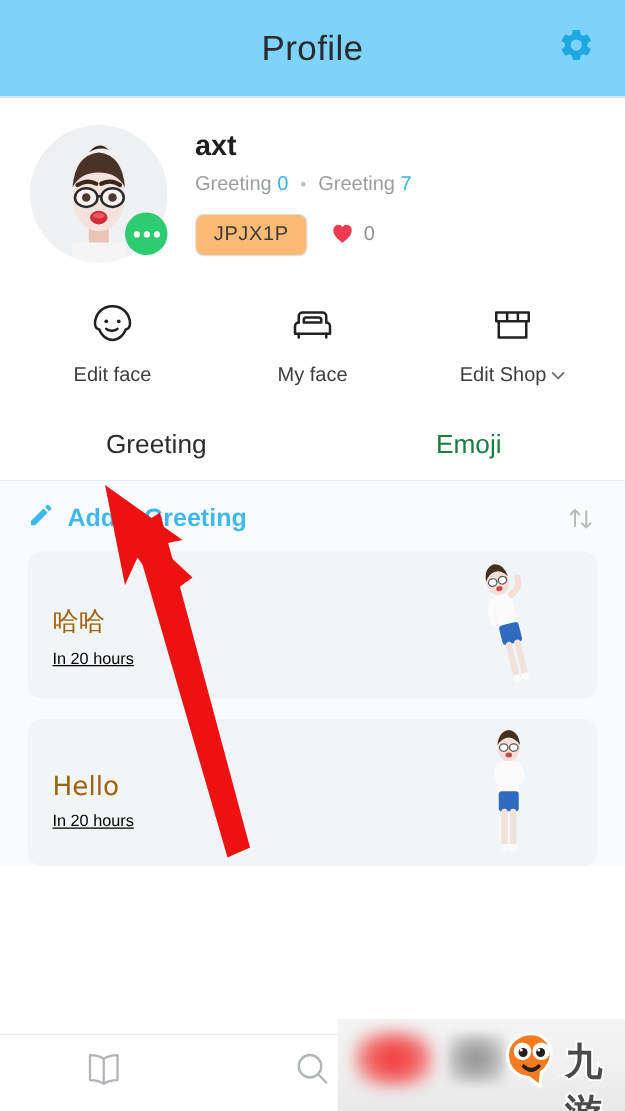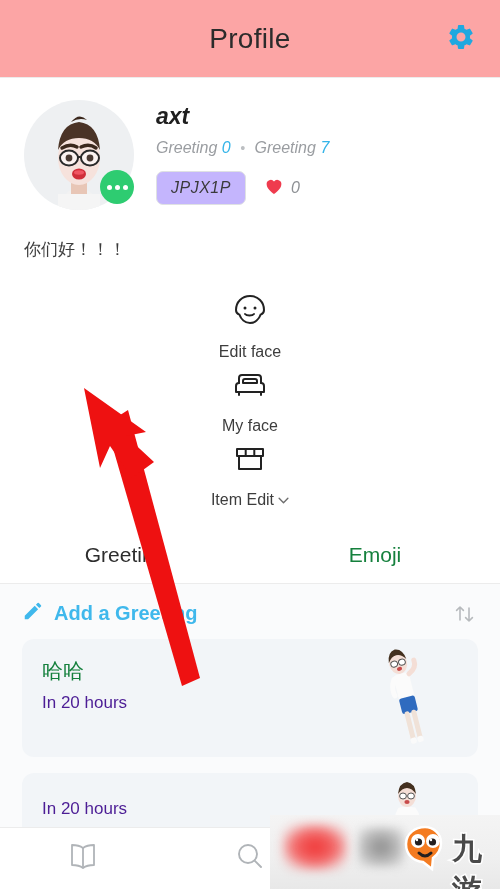--- a/index.html
+++ b/index.html
@@ -17,41 +17,40 @@
   }
 
   
   .header {
     position: relative;
     height: 78px;
     border-bottom: 1px solid #ececec;
     display: flex;
     align-items: center;
     justify-content: center;
-    background: #fca5a5;
+    background: #7dd3fc;
   }
   .header-title {
     font-size: 28px;
     color: #2b2b2b;
     font-weight: 400;
     letter-spacing: .3px;
   }
   .gear-btn {
     position: absolute;
     right: 22px; top: 50%;
     transform: translateY(-50%);
     width: 34px; height: 34px;
     display: flex; align-items: center; justify-content: center;
   }
 
   
   .profile {
     display: flex;
     padding: 22px 24px 0 24px;
-    font-style: italic;
   }
   .avatar-wrap {
     position: relative;
     width: 110px; height: 110px;
     flex: 0 0 110px;
   }
   .avatar-circle {
     width: 110px; height: 110px;
     border-radius: 50%;
     background: #eef0f2;
@@ -94,42 +93,41 @@
     margin-top: 14px;
     display: flex;
     align-items: center;
   }
   .id-pill {
     border: 1px solid #dfe1e3;
     border-radius: 7px;
     padding: 7px 14px;
     font-size: 16px;
     color: #3a3a3a;
-    background: #c4b5fd;
+    background: #fdba74;
     letter-spacing: .5px;
   }
   .like-wrap {
     display: flex; align-items: center;
     margin-left: 18px; gap: 7px;
   }
   .like-count { font-size: 16px; color: #8d9094; }
 
   
   .bio {
     padding: 28px 24px 0 24px;
     font-size: 17px;
     color: #3c3c3c;
     font-family: "DejaVu Sans", sans-serif;
   }
 
   
   .actions {
     display: flex;
     padding: 26px 10px 0 10px;
-    flex-direction: column;
   }
   .action {
     flex: 1;
     display: flex;
     flex-direction: column;
     align-items: center;
   }
   .action-icon { height: 46px; display: flex; align-items: center; justify-content: center; }
   .action-label {
     margin-top: 10px;
@@ -179,28 +177,30 @@
     position: relative;
     background: #f2f5f8;
     border-radius: 12px;
     height: 118px;
     margin-bottom: 16px;
     padding: 18px 20px;
     overflow: hidden;
   }
   .card-title {
     font-size: 21px;
-    color: #15803d;
+    color: #a16207;
     font-family: "DejaVu Sans", sans-serif;
     font-weight: 500;
+    margin-top: 24px;
   }
   .card-sub {
     margin-top: 8px;
-    font-size: 17px;
-    color: #4c1d95;
+    font-size: 13px;
+    color: #000000;
+    text-decoration: underline;
   }
   .card-figure {
     position: absolute;
     right: 48px; top: 8px;
     width: 46px; height: 104px;
   }
 
   
   .bottom-nav {
     position: absolute;
@@ -345,21 +345,20 @@
             <svg width="20" height="18" viewBox="0 0 24 22" fill="#ef3b4e">
               <path d="M12 21s-9-5.7-9-12A5 5 0 0 1 12 5.6 5 5 0 0 1 21 9c0 6.3-9 12-9 12z"></path>
             </svg>
           </span>
           <span class="like-count">0</span>
         </div>
       </div>
     </div>
   </div>
 
-  <div class="bio">你们好！！！</div>
 
   <div class="actions">
 
     <div class="action">
       <div class="action-icon">
         <svg width="44" height="44" viewBox="0 0 44 44" fill="none" stroke="#222" stroke-width="2">
           <path d="M8 22c0-8 6-14 14-14s14 6 14 14c0 3-1.4 4-3.4 4.6C31 31 27 35 22 35s-9-4-10.6-8.4C9.4 26 8 25 8 22z"></path>
           <circle cx="17" cy="20" r="1.5" fill="#222" stroke="none"></circle>
           <circle cx="27" cy="20" r="1.5" fill="#222" stroke="none"></circle>
           <path d="M17 26c1.6 2 7.4 2 9 0" stroke-linecap="round"></path>
@@ -383,21 +382,21 @@
 
     <div class="action">
       <div class="action-icon">
         <svg width="44" height="44" viewBox="0 0 44 44" fill="none" stroke="#222" stroke-width="2" stroke-linejoin="round">
           <path d="M9 13h26v7H9z"></path>
           <path d="M17.7 13v7M26.3 13v7"></path>
           <path d="M11 20v13h22V20"></path>
         </svg>
       </div>
       <div class="action-label">
-        <span>Item Edit</span>
+        <span>Edit Shop</span>
         <span class="chev">
           <svg width="11" height="7" viewBox="0 0 12 8" fill="none" stroke="#6d6d6d" stroke-width="1.6" stroke-linecap="round" stroke-linejoin="round">
               <path d="M1 1.5 6 6.5 11 1.5"></path>
             </svg>
         </span>
       </div>
     </div>
   </div>
 
   <div class="tabs">
@@ -447,20 +446,21 @@
             <rect x="17" y="64" width="5" height="30" rx="2.4" fill="#f0e2d8"></rect>
             <rect x="24" y="64" width="5" height="30" rx="2.4" fill="#f0e2d8"></rect>
             <rect x="16.5" y="91" width="6" height="6" rx="2" fill="#fafafa"></rect>
             <rect x="23.5" y="91" width="6" height="6" rx="2" fill="#fafafa"></rect>
           </g>
         </svg>
       </div>
     </div>
 
     <div class="card">
+      <div class="card-title">Hello</div>
       <div class="card-sub">In 20 hours</div>
       <div class="card-figure">
         <svg width="46" height="104" viewBox="0 0 46 104">
 
           <ellipse cx="23" cy="15" rx="9" ry="11" fill="#f4ded6"></ellipse>
           <path d="M14 13q1 -11 9 -12q8 1 9 12q-4 -6 -9 -6q-5 0 -9 6z" fill="#43301f"></path>
           <ellipse cx="19" cy="15" rx="3.4" ry="3" fill="#fff" stroke="#555" stroke-width="1"></ellipse>
           <ellipse cx="27" cy="15" rx="3.4" ry="3" fill="#fff" stroke="#555" stroke-width="1"></ellipse>
           <ellipse cx="23" cy="21" rx="2.6" ry="2" fill="#c84a4a"></ellipse>
 

